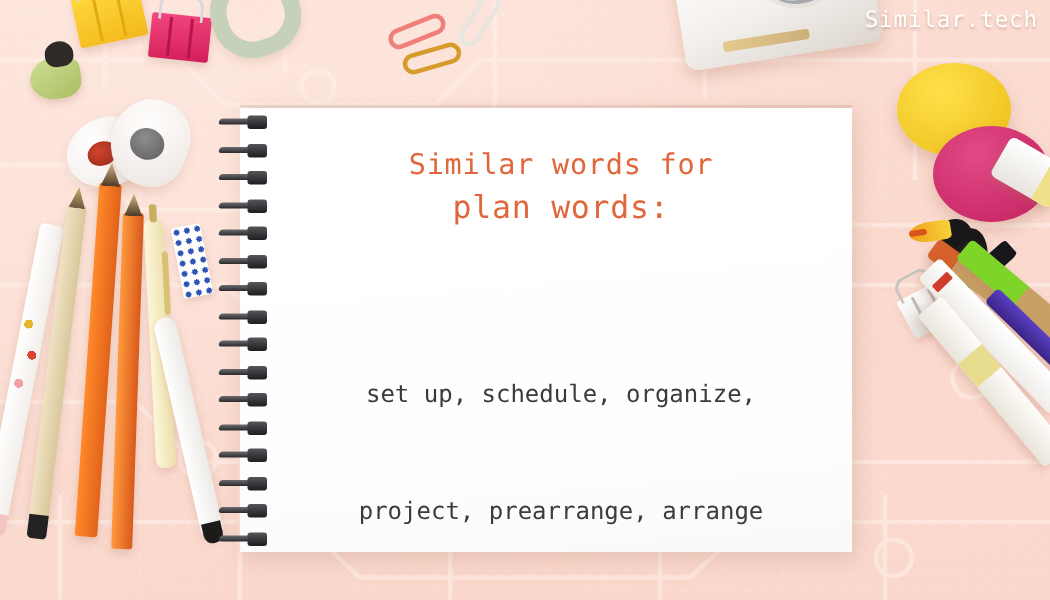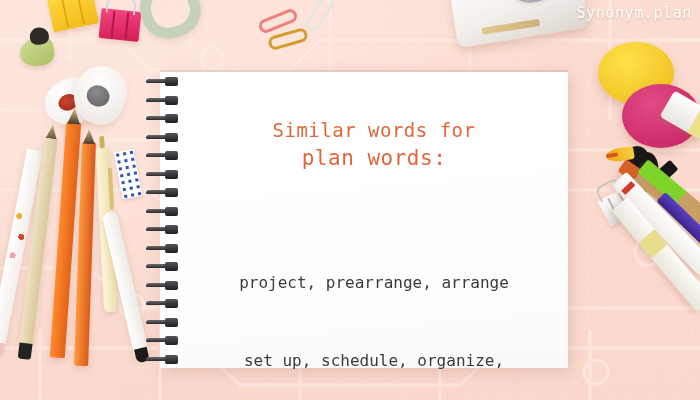--- a/index.html
+++ b/index.html
@@ -240,21 +240,21 @@
   .ring .loop {
     position:absolute; left:19px; top:-1px; width:13px; height:9px;
     background:linear-gradient(180deg,#55555a,#1e1e21);
     border-radius:2px;
   }
 
   
   #content {
     position:absolute; left:186px; top:72px; width:376px; height:296px;
     display:flex; flex-direction:column; align-items:center;
-    padding-top:44px;
+    padding-top:24px;
   }
   .title-line {
     color:#e0673c; font-size:19px; letter-spacing:.5px; line-height:28px;
     white-space:pre; text-align:center;
   }
   .title-line.word { font-size:21px; }
   #word-list {
     margin-top:46px; color:#3b3b3b; font-size:16px; line-height:26px;
     text-align:center; white-space:pre;
   }
@@ -427,20 +427,20 @@
     <div class="ring" style="top: 277.5px;">
       <span class="wire"></span>
       <span class="loop"></span>
     </div>
   </div>
 
 <div id="content">
   <div class="title-line">Similar words for</div>
   <div class="title-line word">plan words:</div>
   <div id="word-list">
+    <span class="wl-row">set up, schedule, organize,</span>
     <span class="wl-row">project, prearrange, arrange</span>
-    <span class="wl-row">set up, schedule, organize,</span>
     
     
   </div>
 </div>
 
-<div id="watermark">Synonym.plan</div>
+<div id="watermark">Similar.tech</div>
 
 </body></html>

